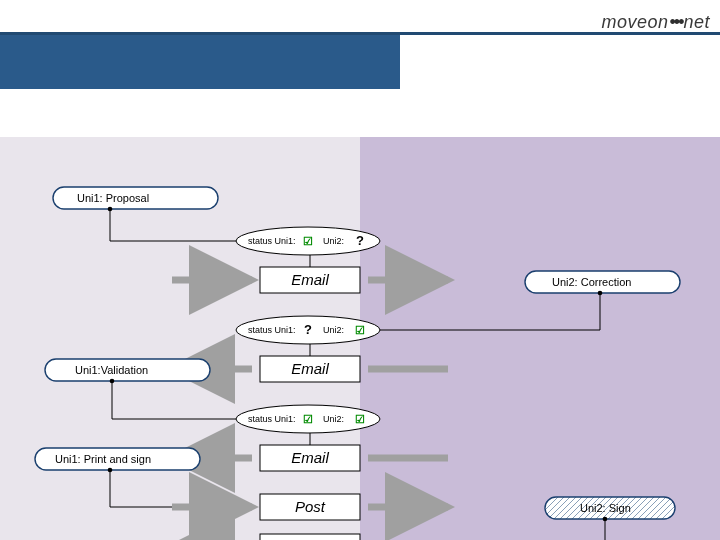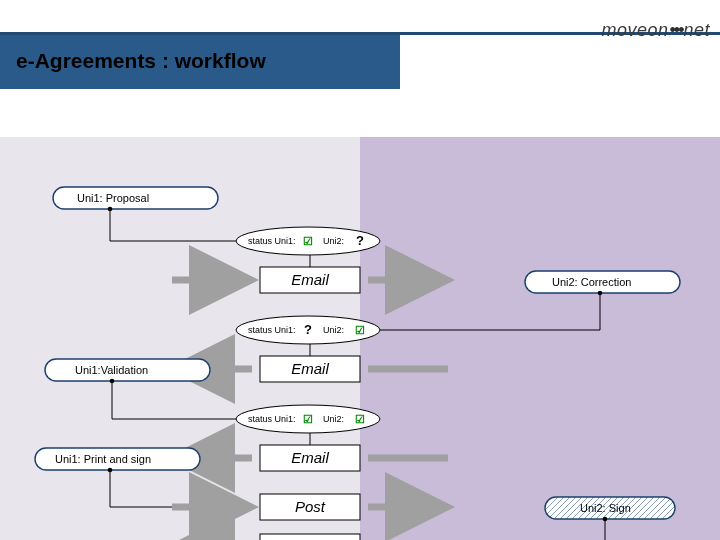--- a/index.html
+++ b/index.html
@@ -1,18 +1,18 @@
 <!DOCTYPE html>
 <html><head>
 <meta charset="utf-8">
 <style>
   html,body{margin:0;padding:0;}
   body{width:720px;height:540px;font-family:Arial,Helvetica,sans-serif;background:#fff;position:relative;overflow:hidden;}
   .topbar{position:absolute;left:0;top:0;right:0;height:32px;border-bottom:3px solid #214a72;}
-  .logo{position:absolute;right:10px;top:20px;font-size:18px;color:#3a3a3a;font-style:italic;letter-spacing:.5px;}
+  .logo{position:absolute;right:10px;top:12px;font-size:18px;color:#3a3a3a;font-style:italic;letter-spacing:.5px;}
   .logo .dots{display:inline-block;letter-spacing:-2px;margin:0 1px;color:#2f2f2f;font-style:normal;}
   .titlebar{position:absolute;left:0;top:35px;height:54px;right:0;}
   .titlebar .blue{position:absolute;left:0;top:0;width:400px;height:54px;background:#2a5a8a;}
   .titlebar .text{position:absolute;left:16px;top:14px;font-size:21px;color:#000;font-weight:bold;z-index:2;}
   .stage{position:absolute;left:0;top:89px;right:0;bottom:0;margin-top:48px;}
   .col-l{position:absolute;left:0;top:0;width:360px;bottom:0;background:#e9e5ec;}
   .col-r{position:absolute;left:360px;top:0;width:360px;bottom:0;background:#c9bcd8;}
   svg.diagram{position:absolute;left:0;top:0;width:720px;height:451px;}
   .node{fill:#fff;stroke:#1a3f6e;stroke-width:1.4;}
   .node-sign{fill:url(#hatch);stroke:#1a3f6e;stroke-width:1.4;}
@@ -30,21 +30,20 @@
 <body>
 
 <div class="topbar">
   <div class="logo">
     <span>moveon</span><span class="dots">•••</span><span>net</span>
   </div>
 </div>
 
 <div class="titlebar">
   <div class="blue"></div>
-  <div class="text">e-Agreements : workflow</div>
 </div>
 
 <div class="stage">
   <div class="col-l"></div>
   <div class="col-r"></div>
 
   <svg class="diagram" viewBox="0 0 720 451">
     <defs>
       <marker id="arG" markerWidth="12" markerHeight="12" refX="9" refY="5" orient="auto">
         <path d="M0,0 L10,5 L0,10 z" fill="#a0a0a0"></path>

